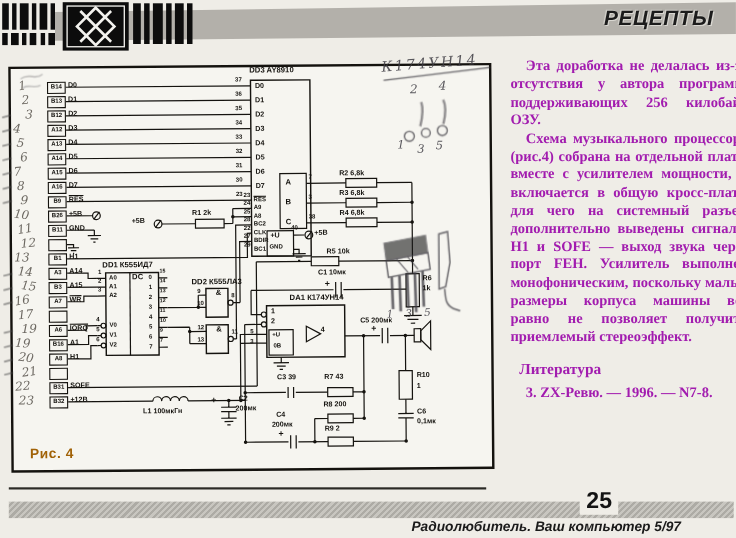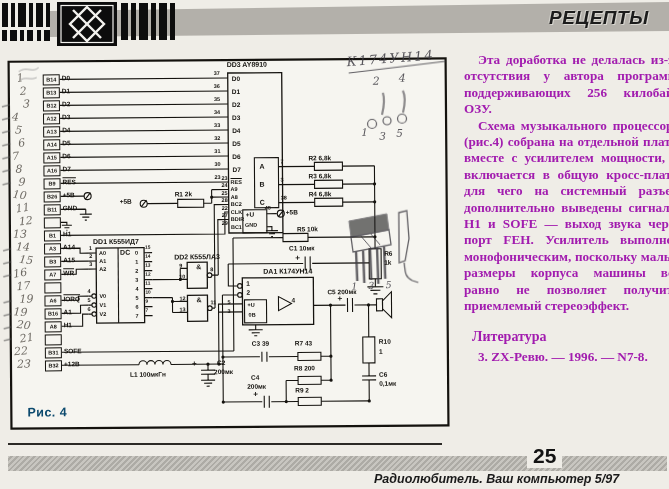--- a/index.html
+++ b/index.html
@@ -9,21 +9,21 @@
   
   #hdr-svg{position:absolute;left:0;top:0;}
   .hdr-title{position:absolute;left:549px;top:7px;width:115px;font:italic 700 19px "Liberation Sans",sans-serif;
      letter-spacing:.5px;color:#1c1c1c;text-shadow:1px 1px 0 #d9d7d1,-1px -1px 0 #cfcdc7;}
   
   .schematic{position:absolute;left:0;top:0;width:669px;height:489px;transform:rotate(-0.45deg);transform-origin:230px 240px;}
   .lbl{position:absolute;font:700 6.5px "Liberation Sans",sans-serif;color:#14120e;white-space:nowrap;}
   .lbl.big{font-size:7px;}
   .lbl.s55{font-size:5.5px;font-weight:700;}
   .lbl.plus{font-size:8px;}
-  .caption{position:absolute;font:700 12.5px "Liberation Sans",sans-serif;color:#0c4a6e;letter-spacing:.5px;}
+  .caption{position:absolute;font:700 12.5px "Liberation Sans",sans-serif;color:#a16207;letter-spacing:.5px;}
   .pin-box{position:absolute;width:17px;height:11px;border:1px solid #14120e;font:700 5.5px "Liberation Sans",sans-serif;
      display:flex;align-items:center;justify-content:center;color:#14120e;background:transparent;box-sizing:border-box;}
   .sig{position:absolute;font:700 6.5px "Liberation Sans",sans-serif;color:#14120e;white-space:nowrap;}
   .ov{text-decoration:overline;}
   .icpin{position:absolute;font:700 5.5px "Liberation Sans",sans-serif;color:#14120e;}
   .hw{position:absolute;font:italic 11px "DejaVu Serif",serif;color:#3d3b42;opacity:.85;white-space:nowrap;}
   .hw-num{position:absolute;font:italic 11px "DejaVu Serif",serif;color:#4b463f;opacity:.8;}
   
   .article{position:absolute;left:464px;top:52px;width:216px;color:#a21caf;
      font-family:"Liberation Serif",serif;font-weight:700;}

